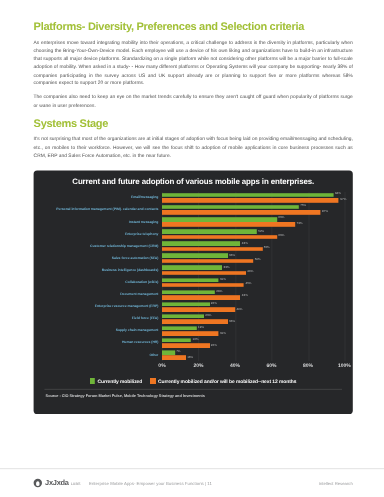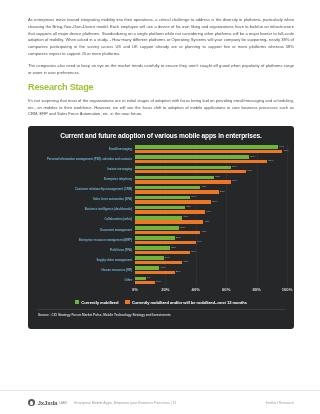--- a/index.html
+++ b/index.html
@@ -214,24 +214,25 @@
     font-size: 3.5px;
     color: #9a9b9d;
     letter-spacing: 0.02px;
   }
 </style>
 </head>
 <body>
 
 <div class="page">
 
+  <h2 class="h2">Platforms- Diversity, Preferences and Selection criteria</h2>
   <p class="body">As enterprises move toward integrating mobility into their operations, a critical challenge to address is the diversity in platforms, particularly when choosing the Bring-Your-Own-Device model. Each employee will use a device of his own liking and organizations have to build-in an infrastructure that supports all major device platforms. Standardizing on a single platform while not considering other platforms will be a major barrier to full-scale adoption of mobility. When asked in a study- - How many different platforms or Operating Systems will your company be supporting- nearly 38% of companies participating in the survey across US and UK support already are or planning to support five or more platforms whereas 58% companies expect to support 20 or more platforms.</p>
   <p class="body">The companies also need to keep an eye on the market trends carefully to ensure they aren't caught off guard when popularity of platforms surge or wane in user preferences.</p>
 
-  <h2 class="h2 second">Research Stage</h2>
+  <h2 class="h2 second">Systems Stage</h2>
   <p class="body">It's not surprising that most of the organizations are at initial stages of adoption with focus being laid on providing email/messaging and scheduling, etc., on mobiles to their workforce. However, we will see the focus shift to adoption of mobile applications in core business processes such as CRM, ERP and Sales Force Automation, etc. in the near future.</p>
 
   <div class="chart-panel">
     <div class="chart-title">Current and future adoption of various mobile apps in enterprises.</div>
 
     <div class="plot">
       <div class="grid" id="gridlines">
           <span style="left: 0%;"></span>
           <span style="left: 20%;"></span>
           <span style="left: 40%;"></span>

